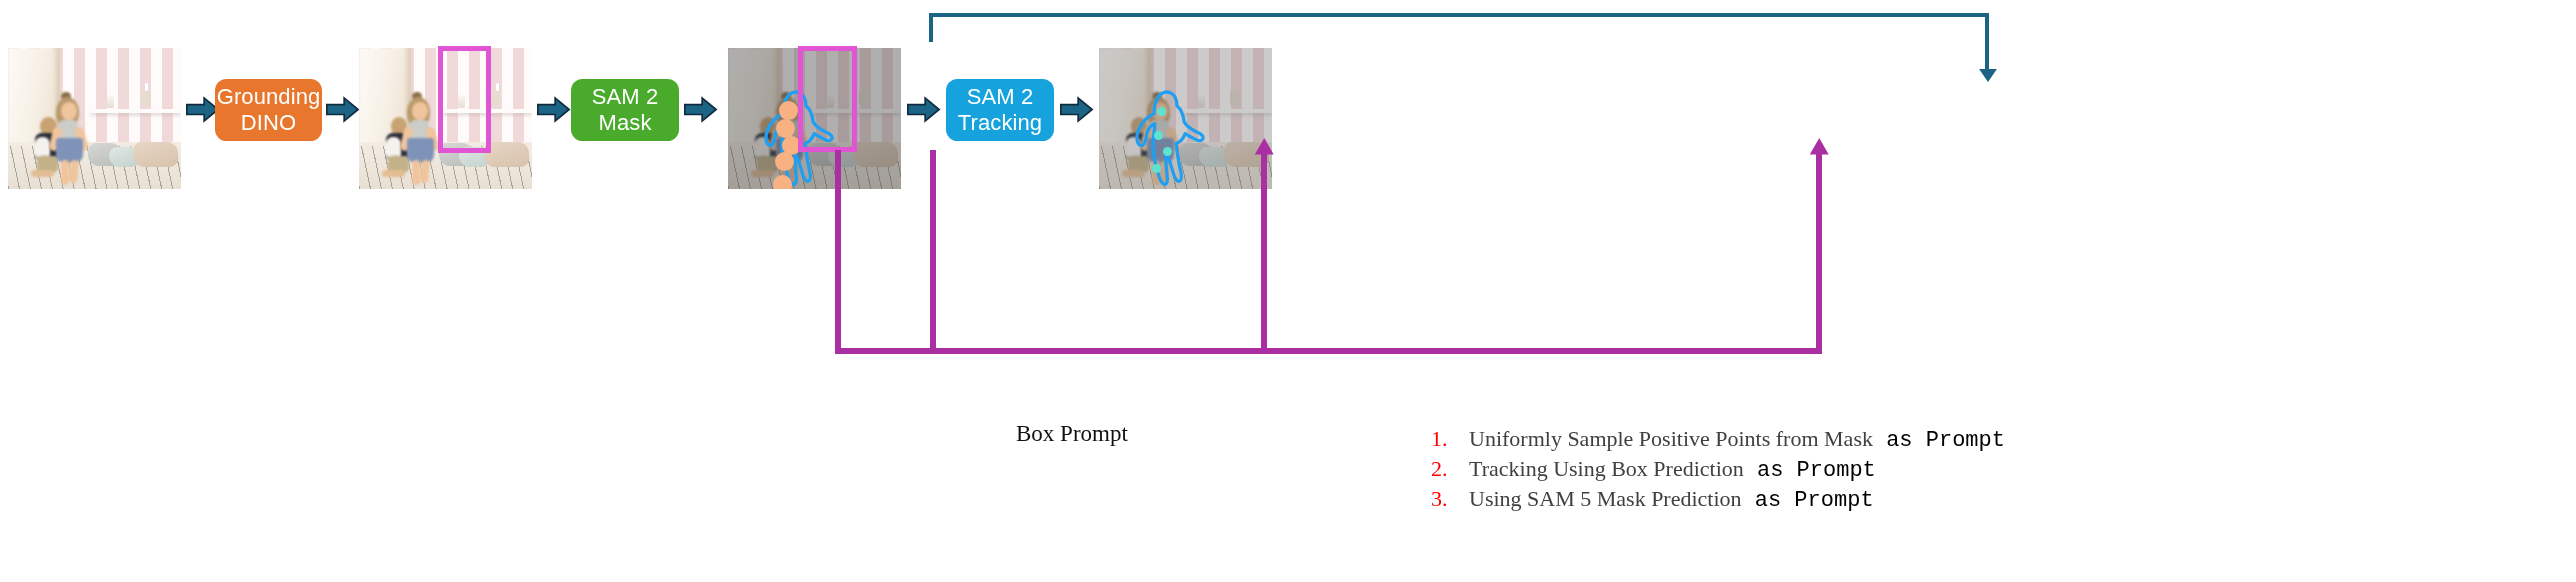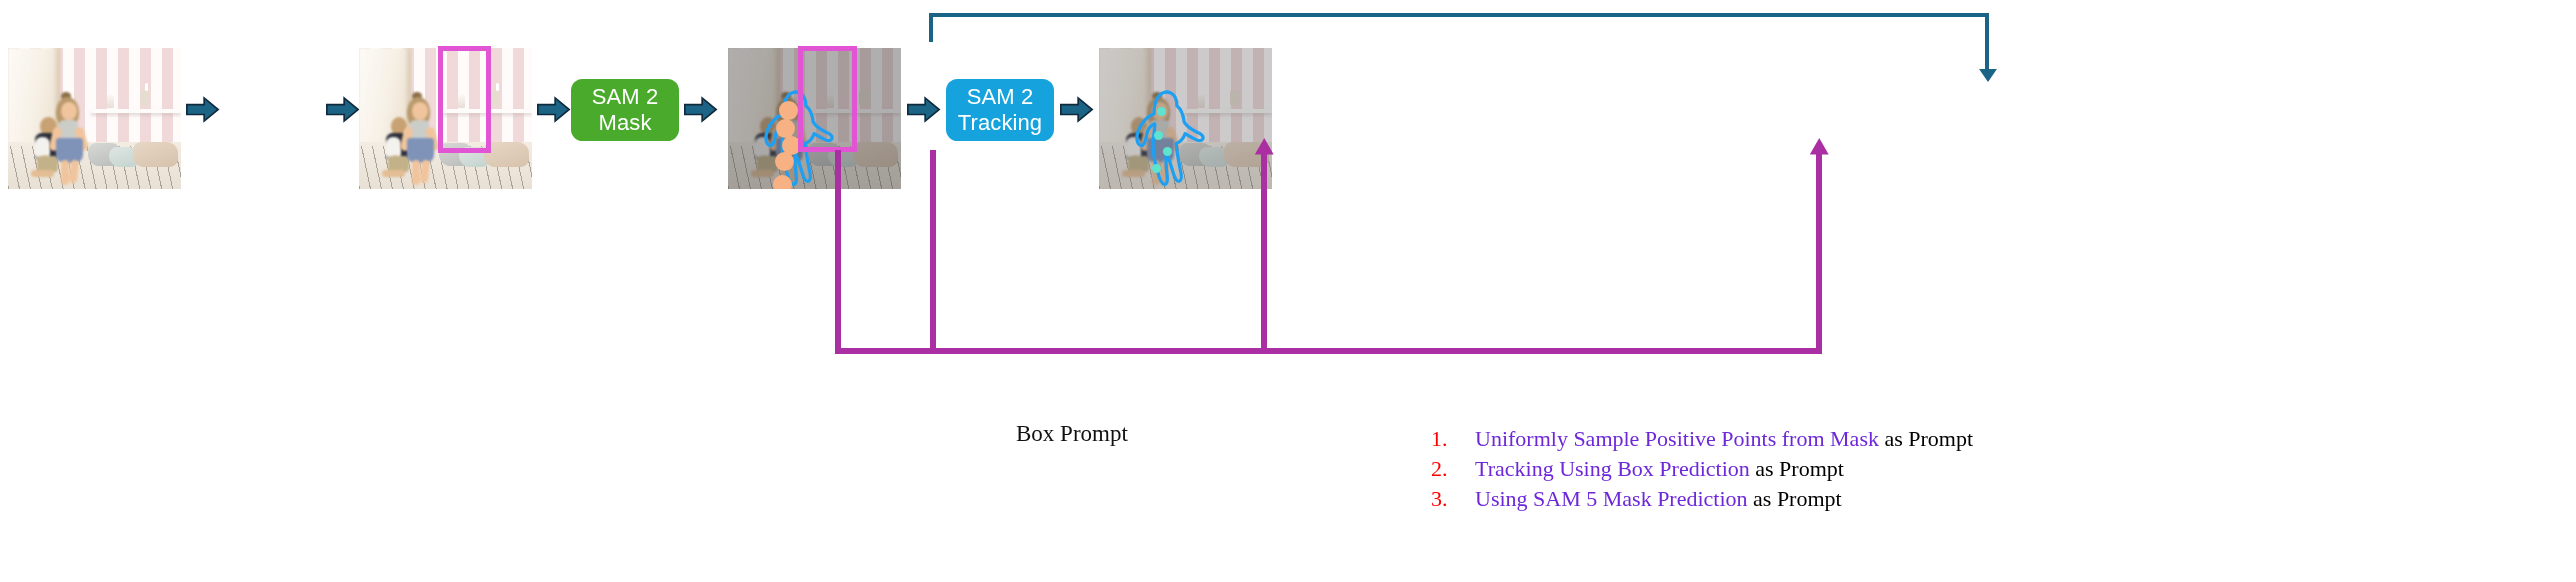--- a/index.html
+++ b/index.html
@@ -82,22 +82,22 @@
 
   
   .caption{position:absolute;font-family:"Liberation Serif", serif;
     color:#111;white-space:nowrap;}
   .title{position:absolute;font-family:"Liberation Serif", serif;
     color:#000;white-space:nowrap;font-size:25.5px;}
   .notes{position:absolute;font-family:"Liberation Serif", serif;font-size:22px;}
   .note-row{position:relative;height:30px;white-space:nowrap;}
   .note-num{position:absolute;left:0;top:0;color:#ff0000;}
   .note-txt{position:absolute;left:38px;top:0;}
-  .red{color:#6d28d9;margin-left:6px;}
-  .blk{color:#000000;}
+  .red{color:#404040;}
+  .blk{color:#000000;font-family:Liberation Mono, monospace;}
 
   .dot{position:absolute;border-radius:50%;}
   .pt-orange{background:#f7b183;}
   .pt-cyan{background:#5de3cf;}
   svg{position:absolute;left:0;top:0;overflow:visible;}
 </style>
 </head>
 <body>
 
 <div class="stage">
@@ -136,20 +136,26 @@
         <div class="girl-leg" style="left:53px;top:112px;width:8.2px;height:25px;"></div>
         <div class="girl-leg" style="left:62px;top:112px;width:8.2px;height:23px;transform:rotate(6deg);"></div>
       </div>
     </div>
   </div>
 
   <svg class="barrow" style="left:186px;top:97px;width:33px;height:25px;" viewBox="0 0 40 30">
     <polygon points="1,9 22,9 22,1 39,15 22,29 22,21 1,21" fill="#1b6485" stroke="#102a3c" stroke-width="2"></polygon>
   </svg>
 
+  <div class="procbox" style="left:215px;top:79px;width:107px;height:62px;background:#e8762c;">
+    <div>
+      <span>Grounding</span><br>
+      <span>DINO</span>
+    </div>
+  </div>
 
   <svg class="barrow" style="left:326px;top:97px;width:33px;height:25px;" viewBox="0 0 40 30">
     <polygon points="1,9 22,9 22,1 39,15 22,29 22,21 1,21" fill="#1b6485" stroke="#102a3c" stroke-width="2"></polygon>
   </svg>
 
   <div class="frame" style="left:359px;top:48px;width:173px;height:141px;">
     <div class="scene">
       <div class="wall"></div>
       <div class="shelf" style="left:48%;top:43%;width:52%;"></div>
       <div class="knick tall" style="left:57%;top:33%;width:7.4px;height:13px;"></div>

